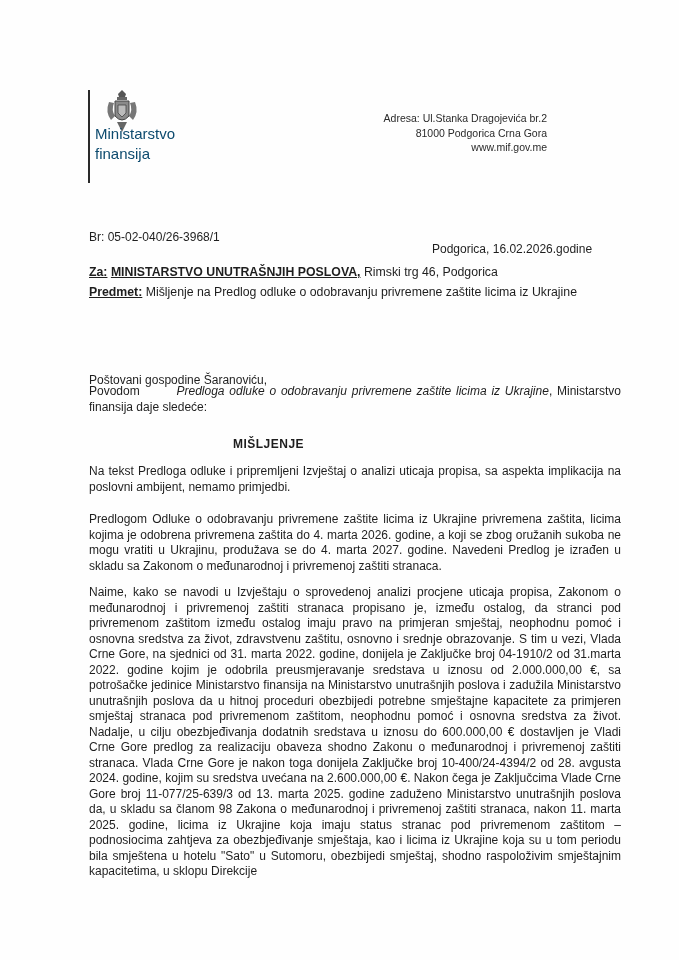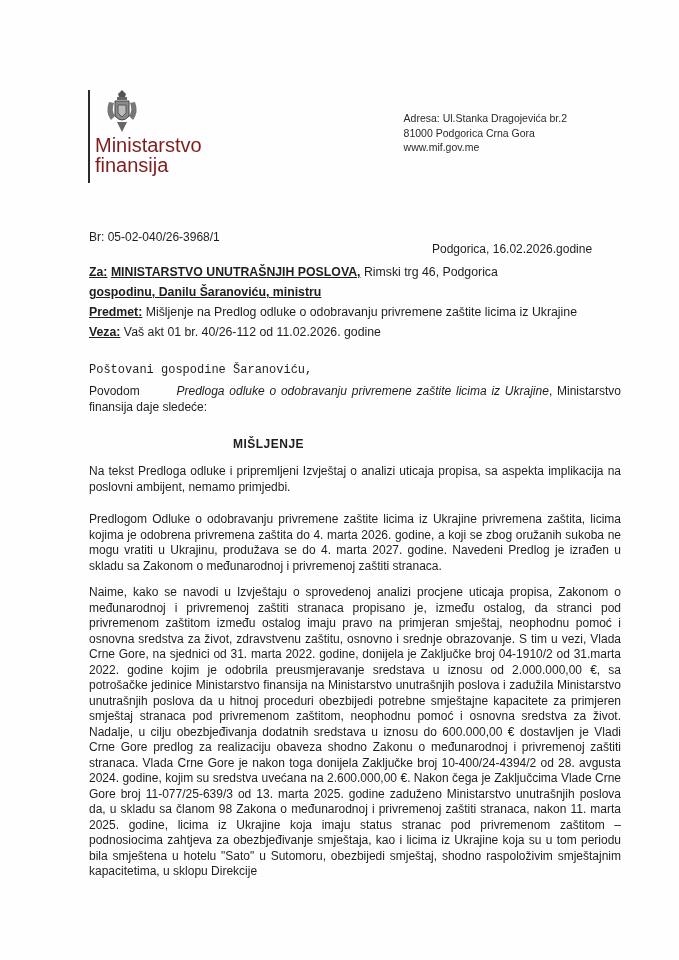--- a/index.html
+++ b/index.html
@@ -3,27 +3,27 @@
 <meta charset="utf-8">
 <style>
   html, body { margin:0; padding:0; }
   body {
     width:679px; height:960px; background:#fdfefe; position:relative; overflow:hidden;
     font-family:"Liberation Sans", sans-serif; color:#1e1e1e;
   }
   .page { position:absolute; left:0; top:0; width:679px; height:960px; background:#fefefe; }
   .vline { position:absolute; left:88px; top:90px; width:2px; height:93px; background:#2a2a2a; }
   .crest { position:absolute; left:101px; top:88px; width:42px; height:48px; }
-  .ministry { position:absolute; left:95px; top:135px; font-size:20px; line-height:20px; color:#7f1d1d; }
-  .address { position:absolute; right:112px; top:111px; font-size:10.5px; line-height:14.5px; color:#2a2a2a; }
+  .ministry { position:absolute; left:95px; top:124px; font-size:15px; line-height:20px; color:#0c4a6e; }
+  .address { position:absolute; right:132px; top:111px; text-align:right; font-size:10.5px; line-height:14.5px; color:#2a2a2a; }
   .br { position:absolute; left:89px; top:230px; font-size:12px; }
   .date { position:absolute; left:432px; top:242px; font-size:12px; }
   .addr-block { position:absolute; left:89px; top:262px; font-size:12.3px; line-height:20px; }
   .addr-block b { font-weight:bold;text-decoration:underline; }
-  .salut { position:absolute; left:89px; top:363px; font-size:12px;font-family:Liberation Mono, monospace; }
+  .salut { position:absolute; left:89px; top:373px; font-size:12px; }
   .para { position:absolute; left:89px; width:532px; font-size:12px; line-height:15.5px; text-align:justify; }
   .title { position:absolute; left:0; width:537px; top:437px; text-align:center; font-size:12px; font-weight:bold; letter-spacing:0.5px; }
   i { font-style:italic;margin-left:32px; }
 </style>
 </head>
 <body>
 
 <div class="page">
   <div class="vline"></div>
   <svg class="crest" viewBox="0 0 42 48">
@@ -46,26 +46,22 @@
   </div>
 
   <div class="br">Br: 05-02-040/26-3968/1</div>
   <div class="date">Podgorica, 16.02.2026.godine</div>
 
   <div class="addr-block">
     <div>
       <b>Za:</b>
       <b>MINISTARSTVO UNUTRAŠNJIH POSLOVA,</b><span> Rimski trg 46, Podgorica</span>
     </div>
-    <div><b>gospodinu, Danilu Šaranoviću, ministru</b></div>
     <div>
       <b>Predmet:</b><span> Mišljenje na Predlog odluke o odobravanju privremene zaštite licima iz Ukrajine</span>
-    </div>
-    <div>
-      <b>Veza:</b><span> Vaš akt  01 br. 40/26-112 od 11.02.2026. godine</span>
     </div>
   </div>
 
   <div class="salut">Poštovani gospodine Šaranoviću,</div>
 
   <div class="para" style="top:384px;">
     <span>Povodom </span><i>Predloga odluke o odobravanju privremene zaštite licima iz Ukrajine</i><span>, Ministarstvo finansija daje sledeće:</span>
   </div>
 
   <div class="title">MIŠLJENJE</div>

